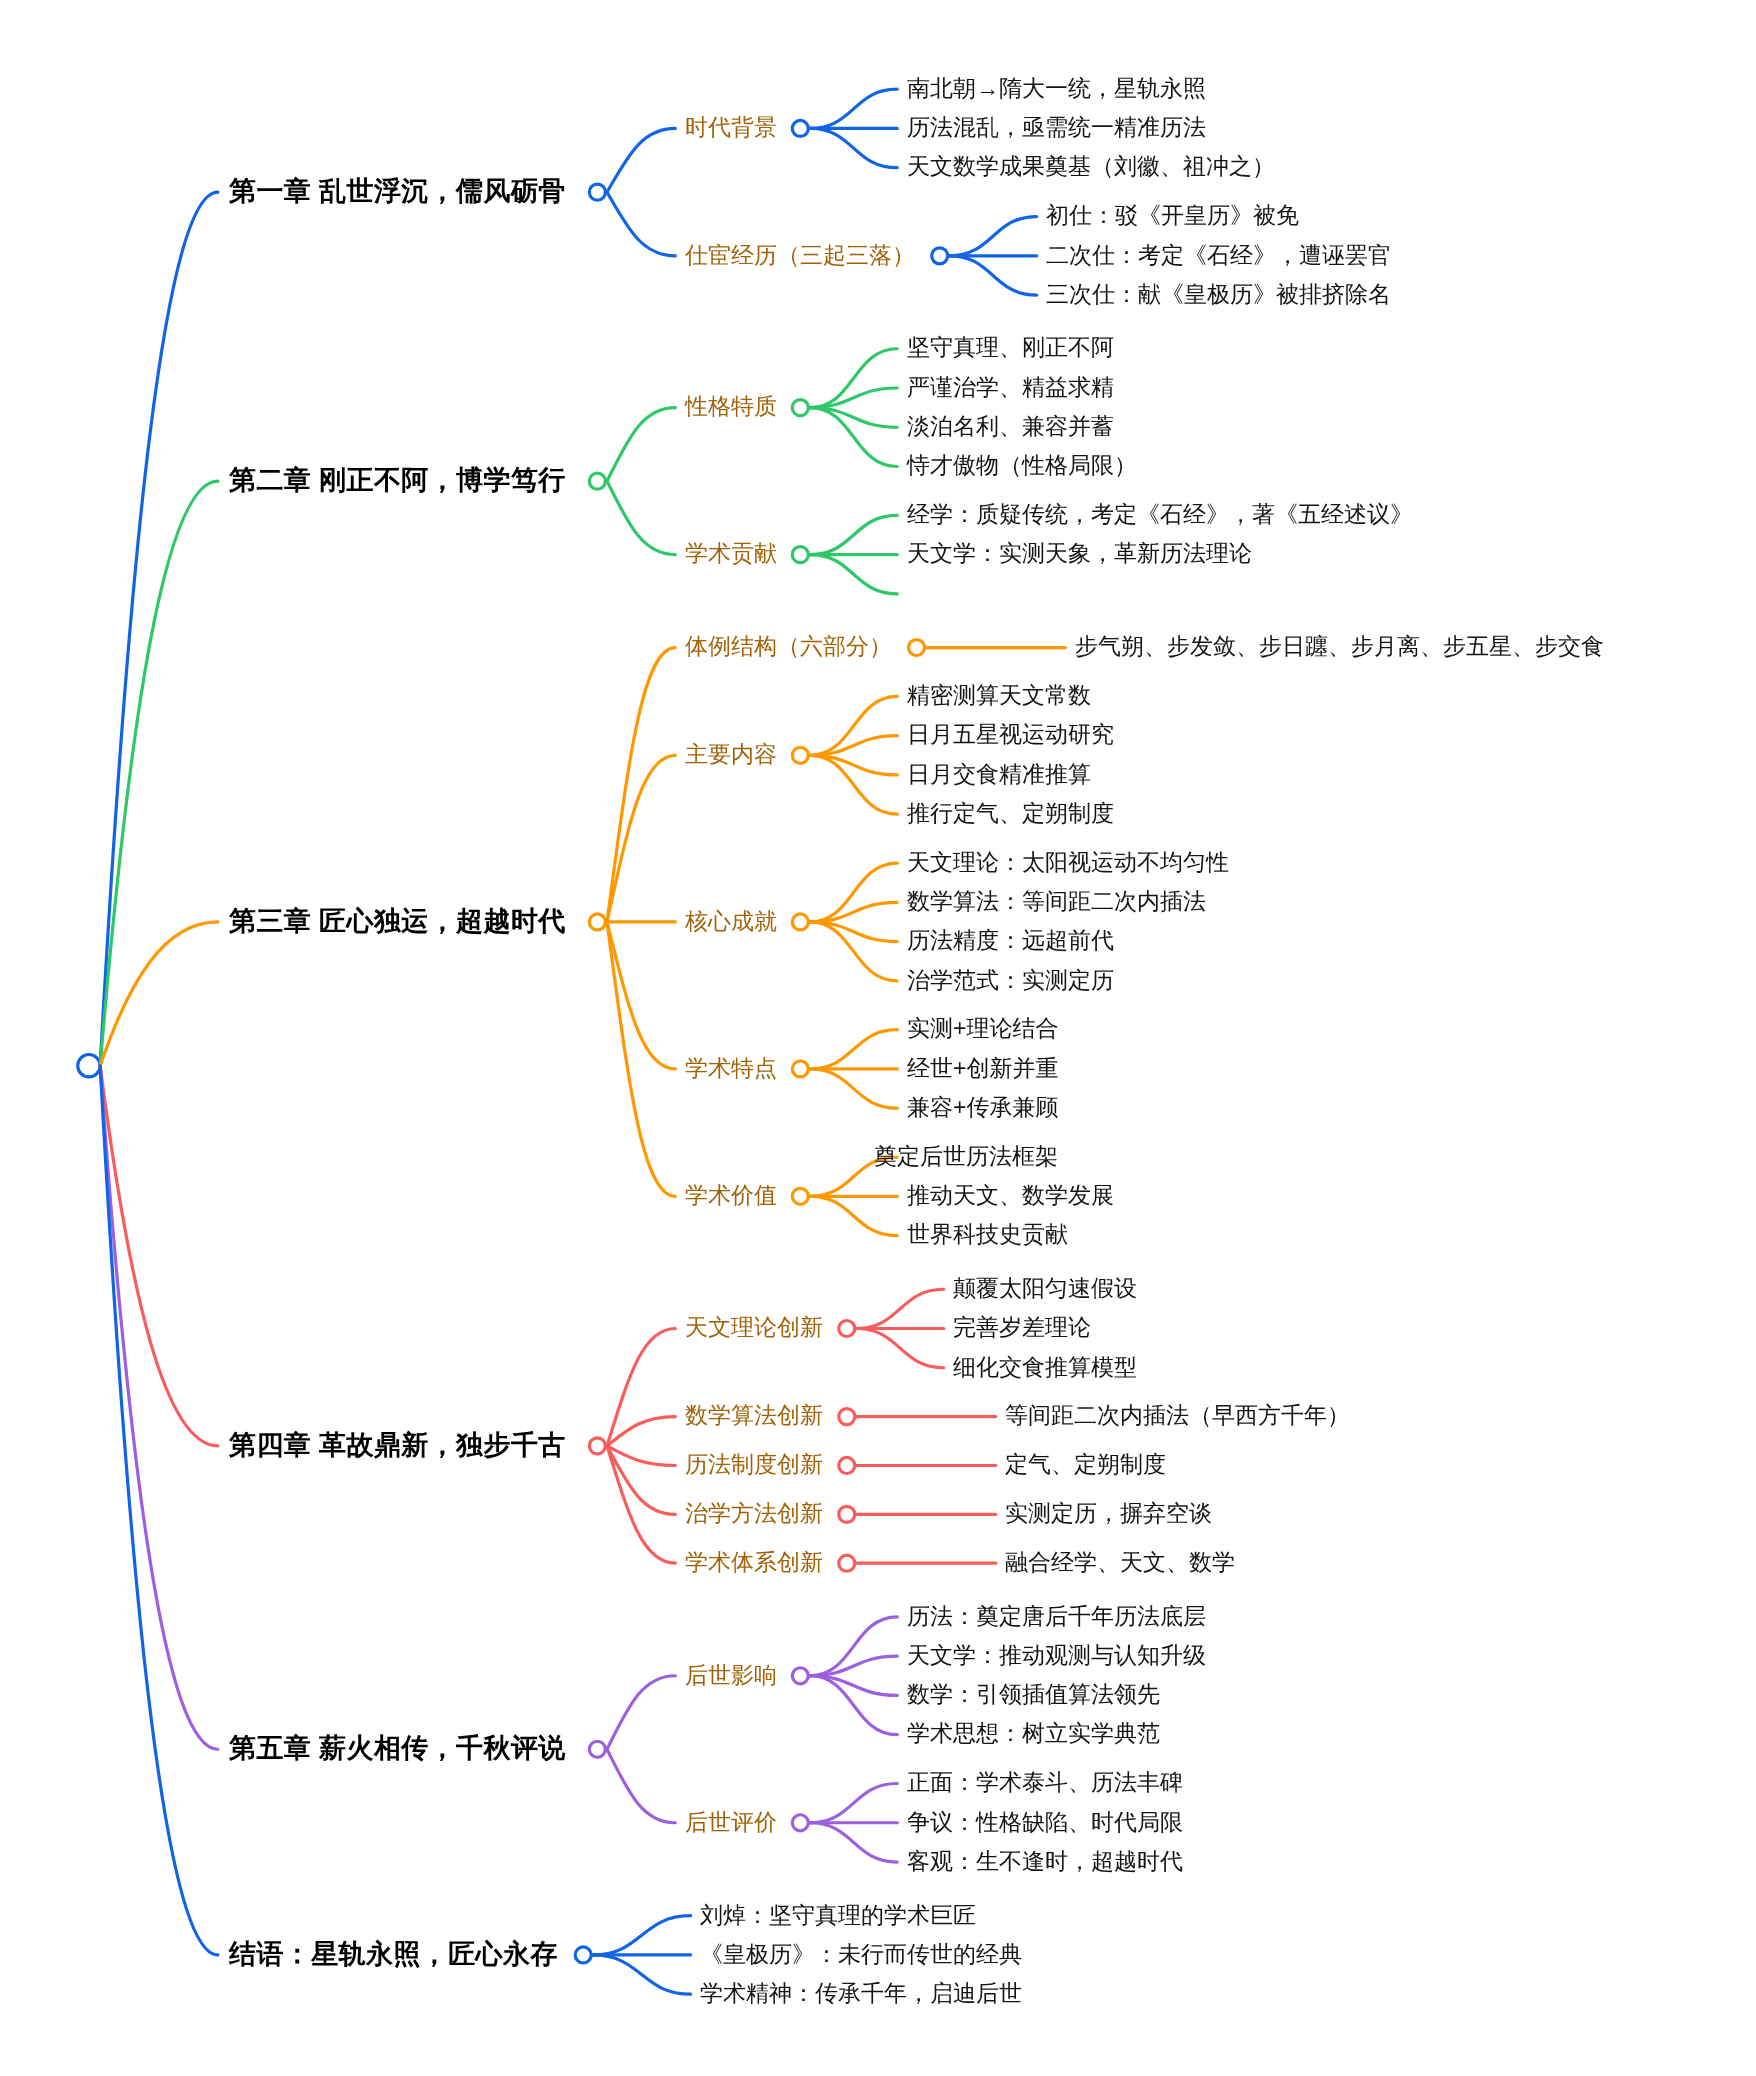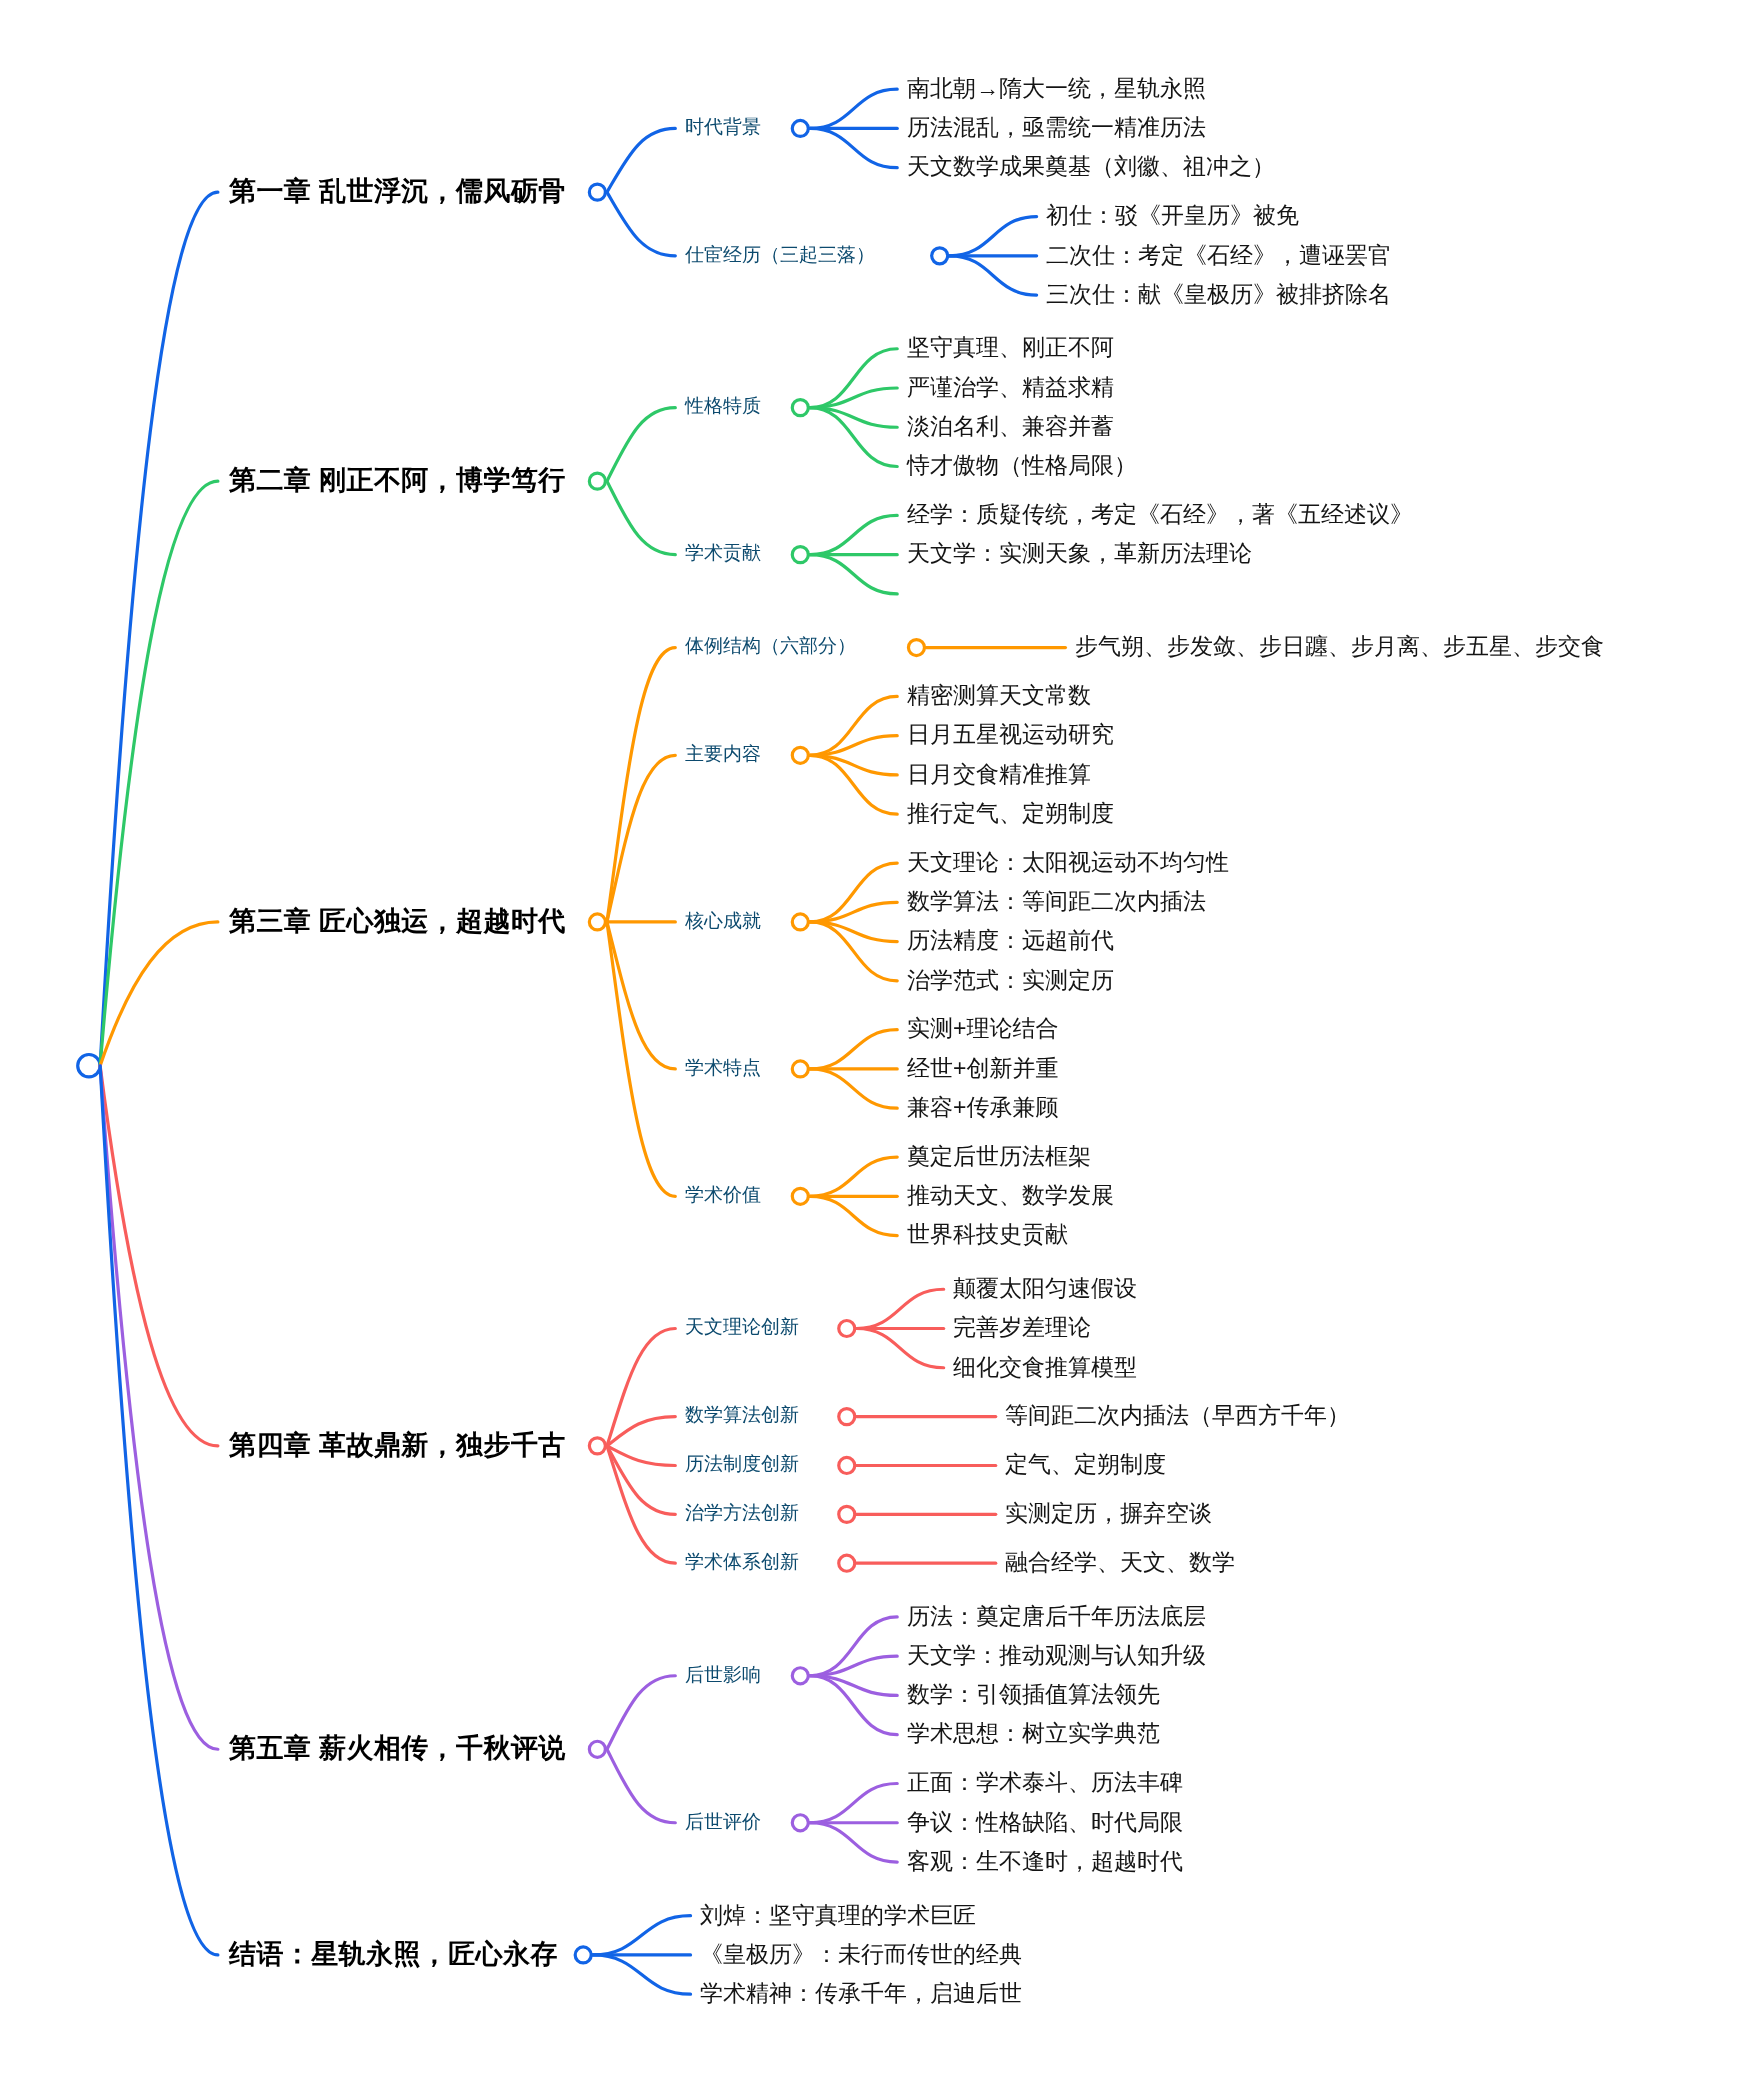--- a/index.html
+++ b/index.html
@@ -4,21 +4,21 @@
 <style>
   html,body{margin:0;padding:0;background:#ffffff;}
   #stage{
     position:relative;width:1756px;height:2077px;background:#ffffff;overflow:hidden;
     font-family:"Liberation Sans","DejaVu Sans",sans-serif;
   }
   #wires{position:absolute;left:0;top:0;}
   #labels{position:absolute;left:0;top:0;width:100%;height:100%;}
   .lbl{position:absolute;white-space:nowrap;transform:translateY(-52%);color:#111111;cursor:default;}
   .chapter{font-size:27px;font-weight:bold;color:#000000;letter-spacing:0.4px;}
-  .branch{font-size:19px;color:#0c4a6e;}
+  .branch{font-size:23px;color:#a16207;}
   .leaf{font-size:23px;color:#141414;}
 </style>
 </head>
 <body>
 
 <div id="stage">
   <svg id="wires" width="1756" height="2077" viewBox="0 0 2192 2592">
       <circle cx="111" cy="1330" r="14" fill="#ffffff" stroke="#1164E6" stroke-width="4"></circle>
       <path d="M 125 1330 C 161.75 675.7, 205.85000000000002 239.5, 272 239.5" fill="none" stroke="#1164E6" stroke-width="4" stroke-linecap="round"></path>
       <circle cx="745.6800000000001" cy="239.5" r="10" fill="#ffffff" stroke="#1164E6" stroke-width="4"></circle>
@@ -140,21 +140,21 @@
       <div class="lbl branch" style="left: 685px; top: 922px;">核心成就</div>
       <div class="lbl leaf" style="left: 907px; top: 863px;">天文理论：太阳视运动不均匀性</div>
       <div class="lbl leaf" style="left: 907px; top: 902px;">数学算法：等间距二次内插法</div>
       <div class="lbl leaf" style="left: 907px; top: 941px;">历法精度：远超前代</div>
       <div class="lbl leaf" style="left: 907px; top: 981px;">治学范式：实测定历</div>
       <div class="lbl branch" style="left: 685px; top: 1069px;">学术特点</div>
       <div class="lbl leaf" style="left: 907px; top: 1029px;">实测+理论结合</div>
       <div class="lbl leaf" style="left: 907px; top: 1069px;">经世+创新并重</div>
       <div class="lbl leaf" style="left: 907px; top: 1108px;">兼容+传承兼顾</div>
       <div class="lbl branch" style="left: 685px; top: 1196px;">学术价值</div>
-      <div class="lbl leaf" style="left: 907px; top: 1157px;">奠定后世历法框架</div>
+      <div class="lbl leaf" style="left: 874px; top: 1157px;">奠定后世历法框架</div>
       <div class="lbl leaf" style="left: 907px; top: 1196px;">推动天文、数学发展</div>
       <div class="lbl leaf" style="left: 907px; top: 1235px;">世界科技史贡献</div>
       <div class="lbl chapter" style="left: 229px; top: 1446px;">第四章 革故鼎新，独步千古</div>
       <div class="lbl branch" style="left: 685px; top: 1328px;">天文理论创新</div>
       <div class="lbl leaf" style="left: 953px; top: 1289px;">颠覆太阳匀速假设</div>
       <div class="lbl leaf" style="left: 953px; top: 1328px;">完善岁差理论</div>
       <div class="lbl leaf" style="left: 953px; top: 1368px;">细化交食推算模型</div>
       <div class="lbl branch" style="left: 685px; top: 1416px;">数学算法创新</div>
       <div class="lbl leaf" style="left: 1005px; top: 1416px;">等间距二次内插法（早西方千年）</div>
       <div class="lbl branch" style="left: 685px; top: 1465px;">历法制度创新</div>

